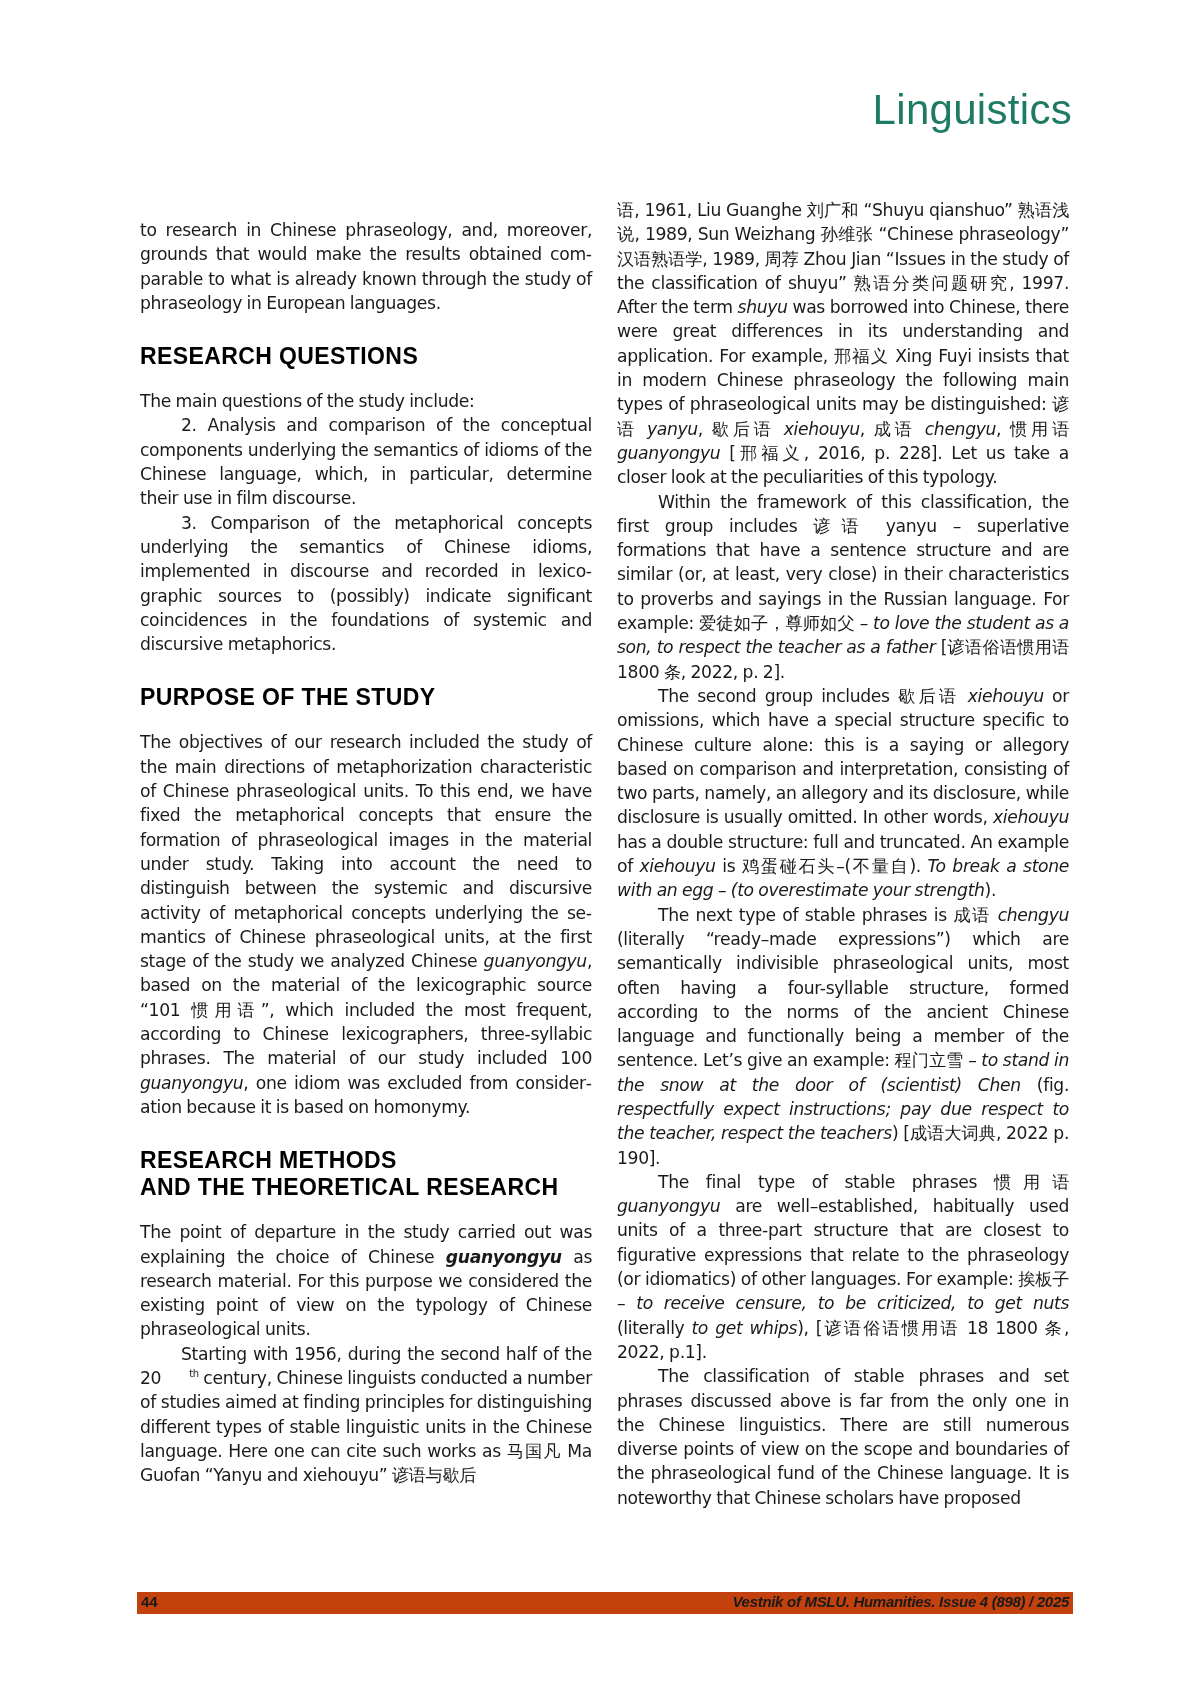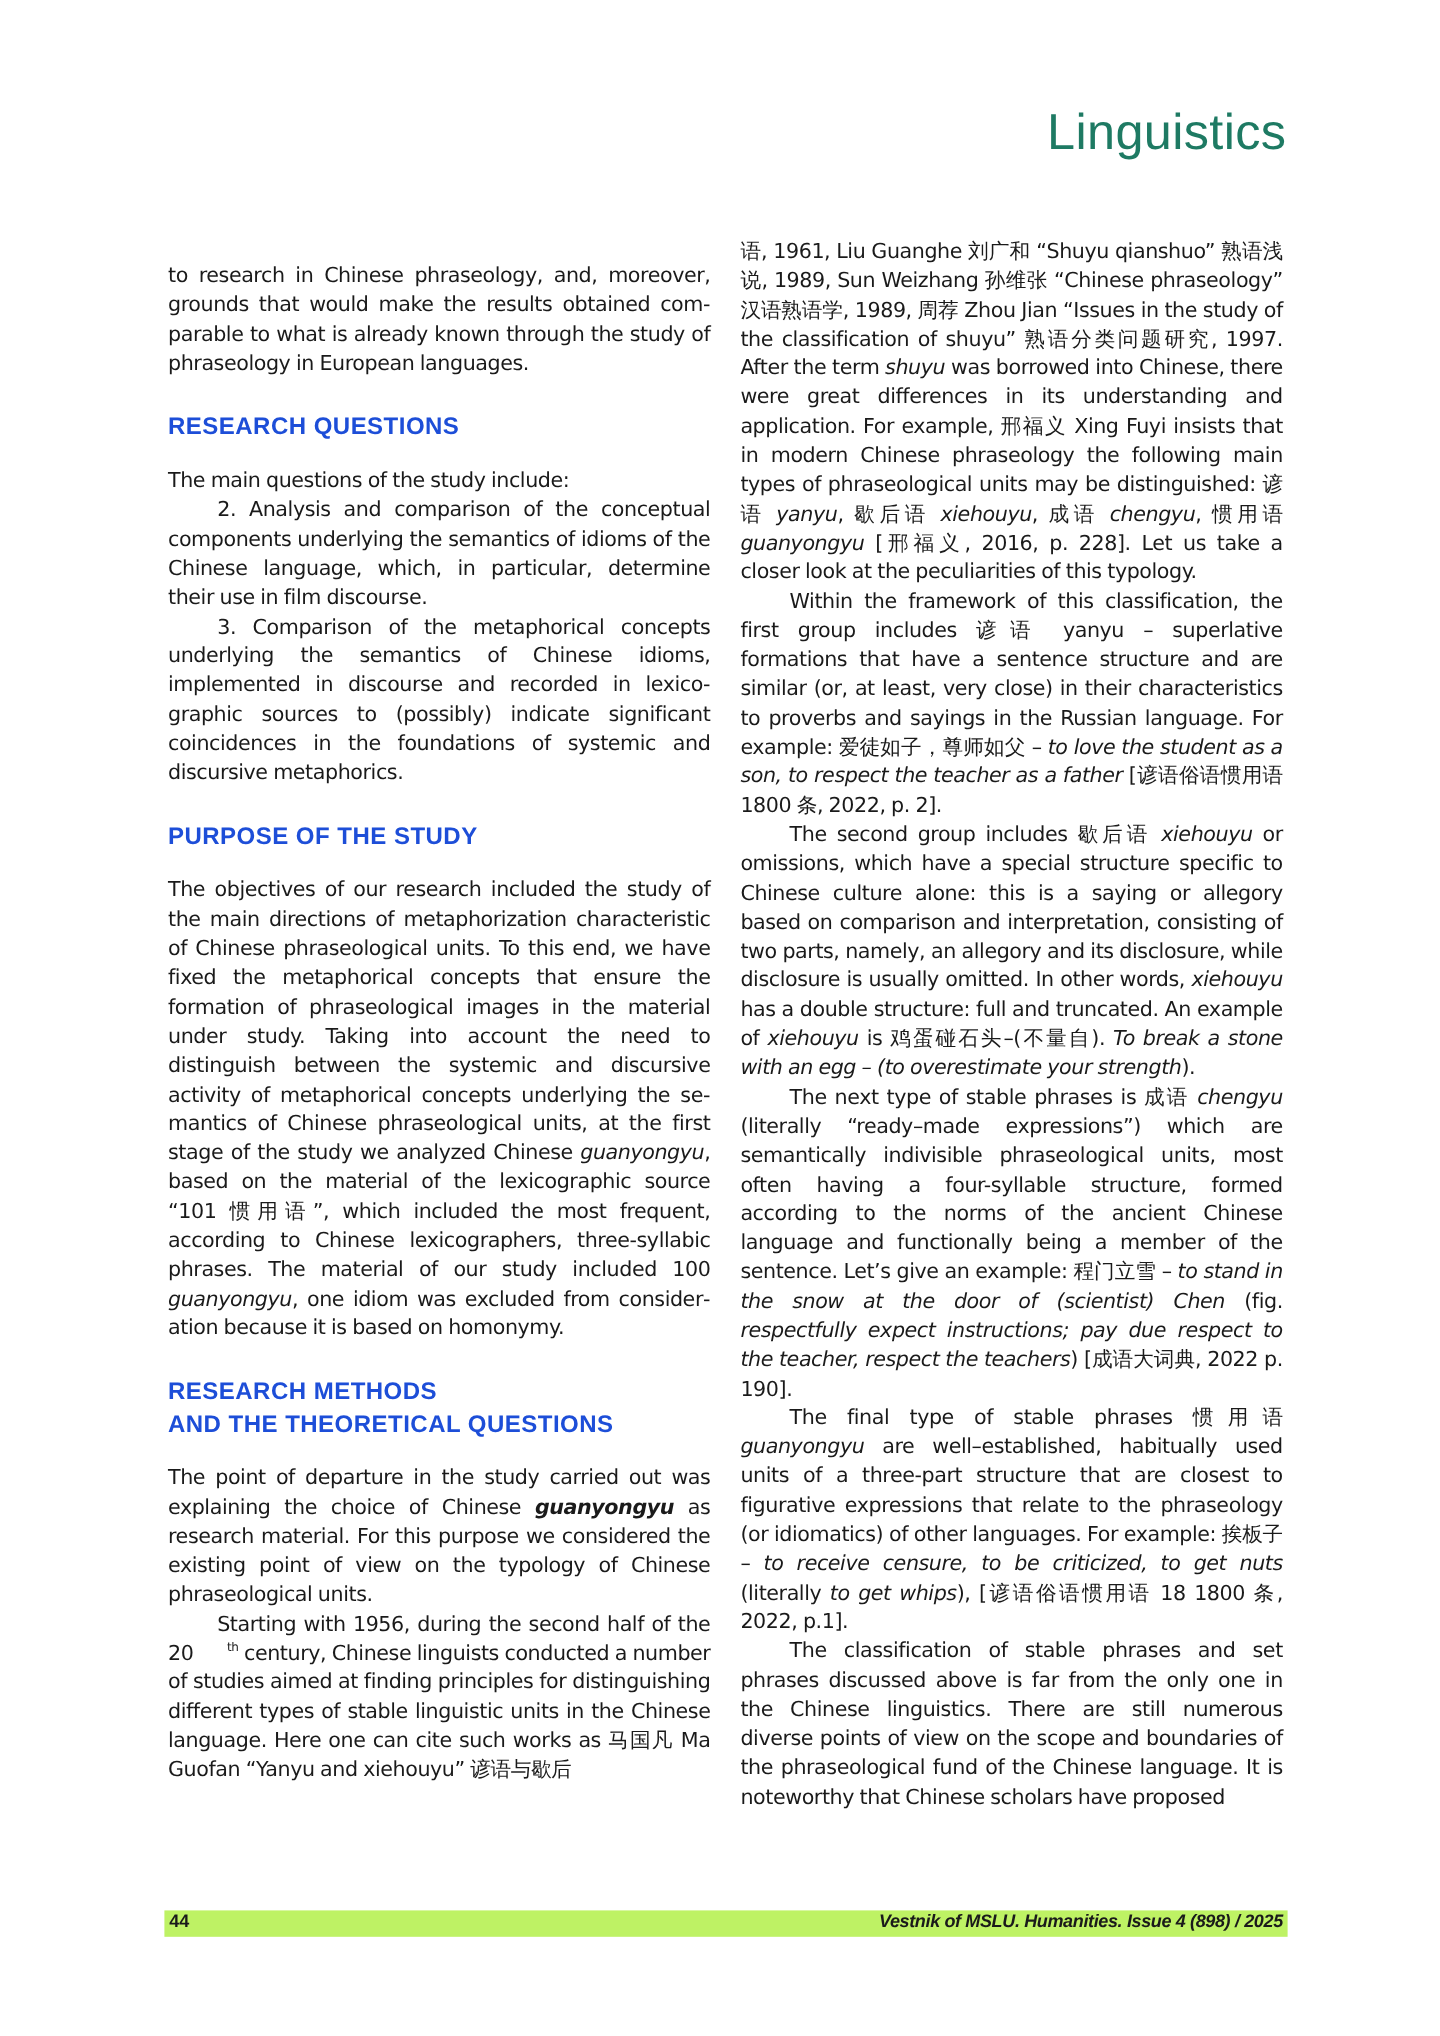--- a/index.html
+++ b/index.html
@@ -38,38 +38,38 @@
     .column p {
       margin: 0;
       letter-spacing: -0.35px;
       word-spacing: -0.5px;
     }
     .column p.indent { text-indent: 41px; }
     .column h2 {
       margin: 0;
       font-family: "Liberation Sans", "DejaVu Sans", sans-serif;
       font-weight: bold;
-      font-size: 20px;
+      font-size: 23px;
       line-height: 27px;
-      color: #1d4ed8;
+      color: #000000;
       letter-spacing: 0.4px;
       text-align: left;
     }
     .gap-before-h { height: 28px; }
     .gap-after-h { height: 19px; }
     .column em { font-style: italic; }
     .column strong { font-weight: bold; }
     .column sup { font-size: 10px; line-height: 0; vertical-align: super; padding-left: 28px; }
     .footer-band {
       position: absolute;
       left: 137px;
       top: 1592px;
       width: 936px;
       height: 22px;
-      background: #bef264;
+      background: #c2410c;
     }
     .page-number {
       position: absolute;
       left: 4px;
       top: 1px;
       font-family: "Liberation Sans", "DejaVu Sans", sans-serif;
       font-weight: bold;
       font-size: 15px;
       color: #1a1a1a;
     }
@@ -101,21 +101,21 @@
   <p class="indent">3. Comparison of the metaphorical concepts underlying the semantics of Chinese idioms, implemented in discourse and recorded in lexico­graphic sources to (possibly) indicate significant coincidences in the foundations of systemic and discursive metaphorics.</p>
 
   <div class="gap-before-h"></div>
   <h2>PURPOSE OF THE STUDY</h2>
   <div class="gap-after-h"></div>
   <p>The objectives of our research included the study of the main directions of metaphorization charac­teristic of Chinese phraseological units. To this end, we have fixed the metaphorical concepts that en­sure the formation of phraseological images in the material under study. Taking into account the need to distinguish between the systemic and discursive activity of metaphorical concepts underlying the se­mantics of Chinese phraseological units, at the first stage of the study we analyzed Chinese <em>guanyongyu</em>, based on the material of the lexicographic source “101 惯用语”, which included the most frequent, according to Chinese lexicographers, three-syllab­ic phrases. The material of our study included 100 <em>guanyongyu</em>, one idiom was excluded from consider­ation because it is based on homonymy.</p>
 
   <div class="gap-before-h"></div>
   <h2>
     <span>RESEARCH METHODS</span><br>
-    <span>AND THE THEORETICAL QUESTIONS</span>
+    <span>AND THE THEORETICAL RESEARCH</span>
   </h2>
   <div class="gap-after-h"></div>
   <p>The point of departure in the study carried out was explaining the choice of Chinese <strong><em>guanyongyu</em></strong> as research material. For this purpose we considered the existing point of view on the typology of Chinese phraseological units.</p>
   <p class="indent">Starting with 1956, during the second half of the 20<sup>th</sup> century, Chinese linguists conducted a number of studies aimed at finding principles for distinguishing different types of stable linguistic units in the Chi­nese language. Here one can cite such works as 马国凡 Ma Guofan “Yanyu and xiehouyu” 谚语与歇后</p>
 </div>
 
 <div class="column col-right">
   <p>语, 1961, Liu Guanghe 刘广和 “Shuyu qianshuo” 熟语浅说, 1989, Sun Weizhang 孙维张 “Chinese phra­seology” 汉语熟语学, 1989, 周荐 Zhou Jian “Issues in the study of the classification of shuyu” 熟语分类问题研究, 1997. After the term <em>shuyu</em> was borrowed into Chinese, there were great differences in its un­derstanding and application. For example, 邢福义 Xing Fuyi insists that in modern Chinese phraseology the following main types of phraseological units may be distinguished: 谚语 <em>yanyu</em>, 歇后语 <em>xiehouyu</em>, 成语 <em>chengyu</em>, 惯用语 <em>guanyongyu</em> [邢福义, 2016, p. 228]. Let us take a closer look at the peculiarities of this typology.</p>
   <p class="indent">Within the framework of this classification, the first group includes 谚语 yanyu – superlative formations that have a sentence structure and are similar (or, at least, very close) in their characteristics to proverbs and sayings in the Russian language. For example: 爱徒如子，尊师如父 – <em>to love the student as a son, to respect the teacher as a father</em> [谚语俗语惯用语 1800 条, 2022, p. 2].</p>
   <p class="indent">The second group includes 歇后语 <em>xiehouyu</em> or omissions, which have a special structure specific to Chinese culture alone: this is a saying or allegory based on comparison and interpretation, consisting of two parts, namely, an allegory and its disclosure, while disclosure is usually omitted. In other words, <em>xiehouyu</em> has a double structure: full and truncated. An example of <em>xiehouyu</em> is 鸡蛋碰石头–(不量自). <em>To break a stone with an egg – (to overestimate your strength</em>).</p>

